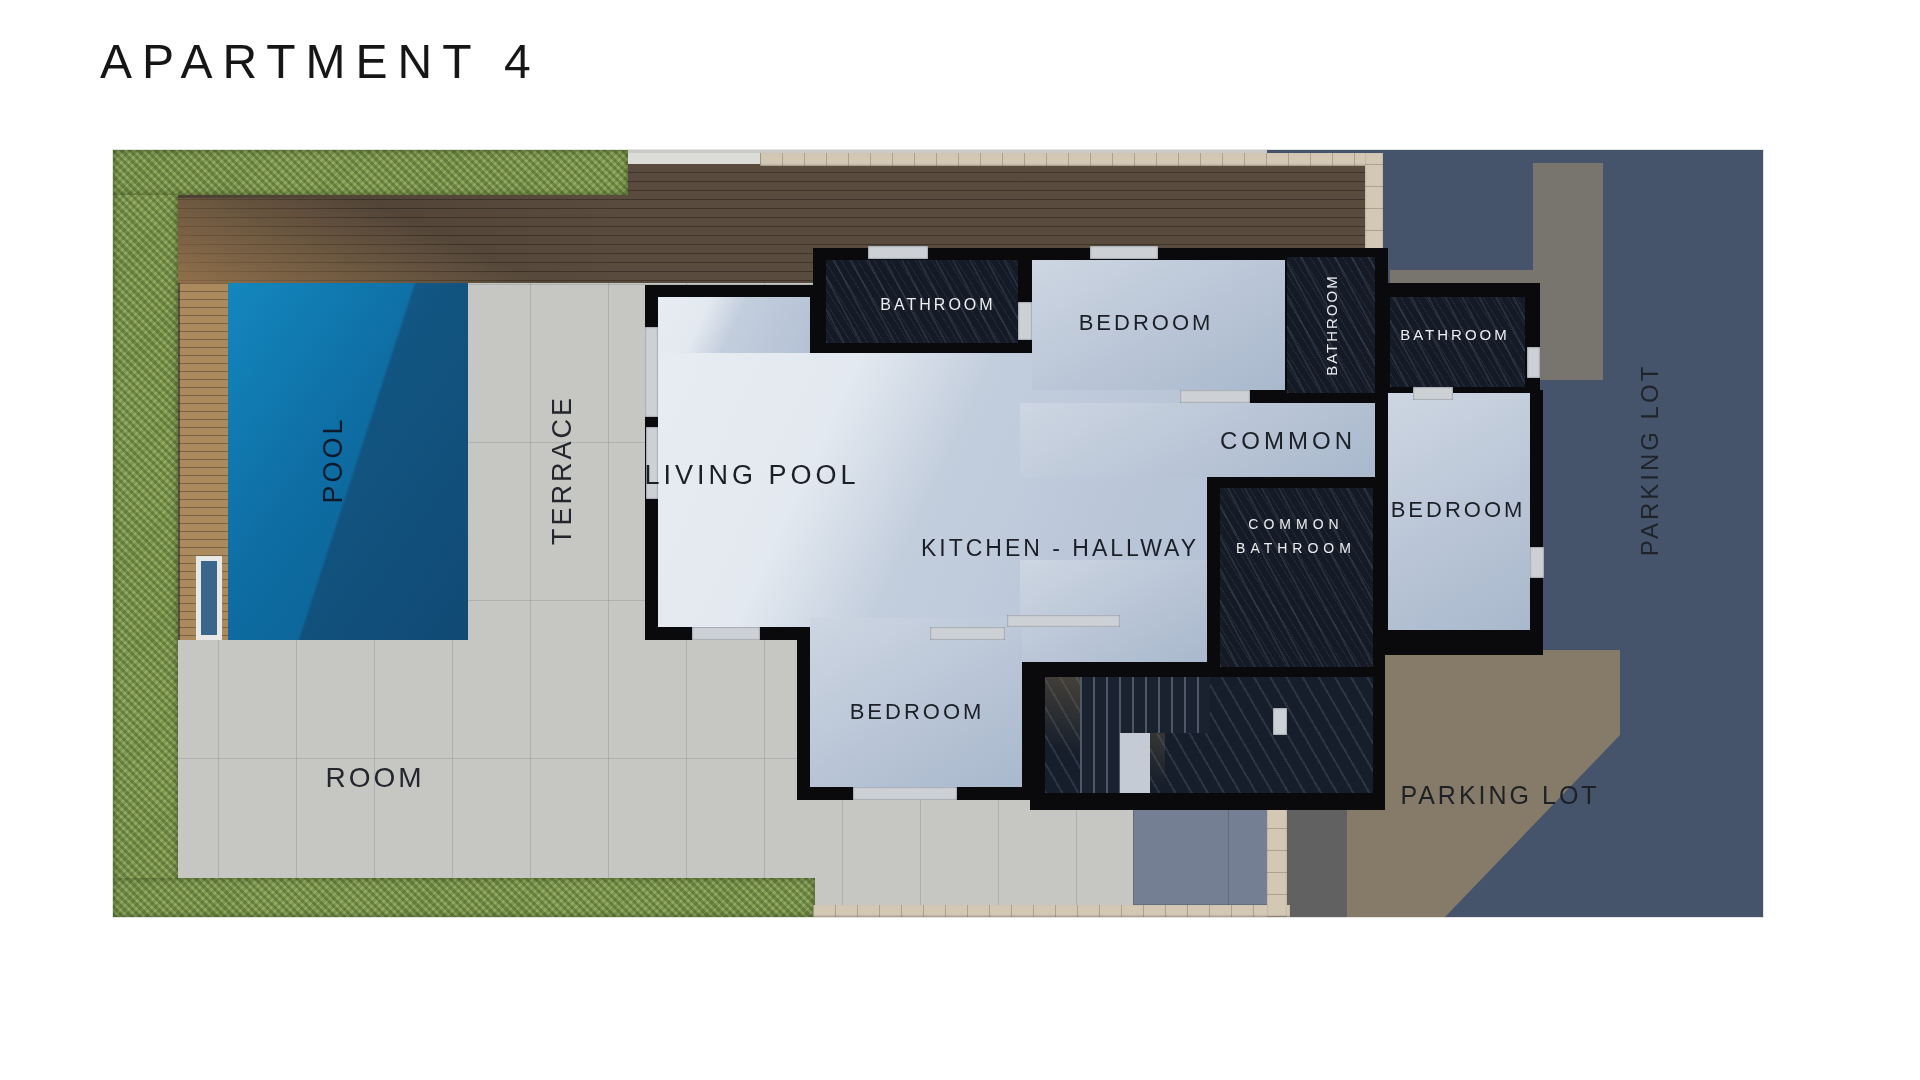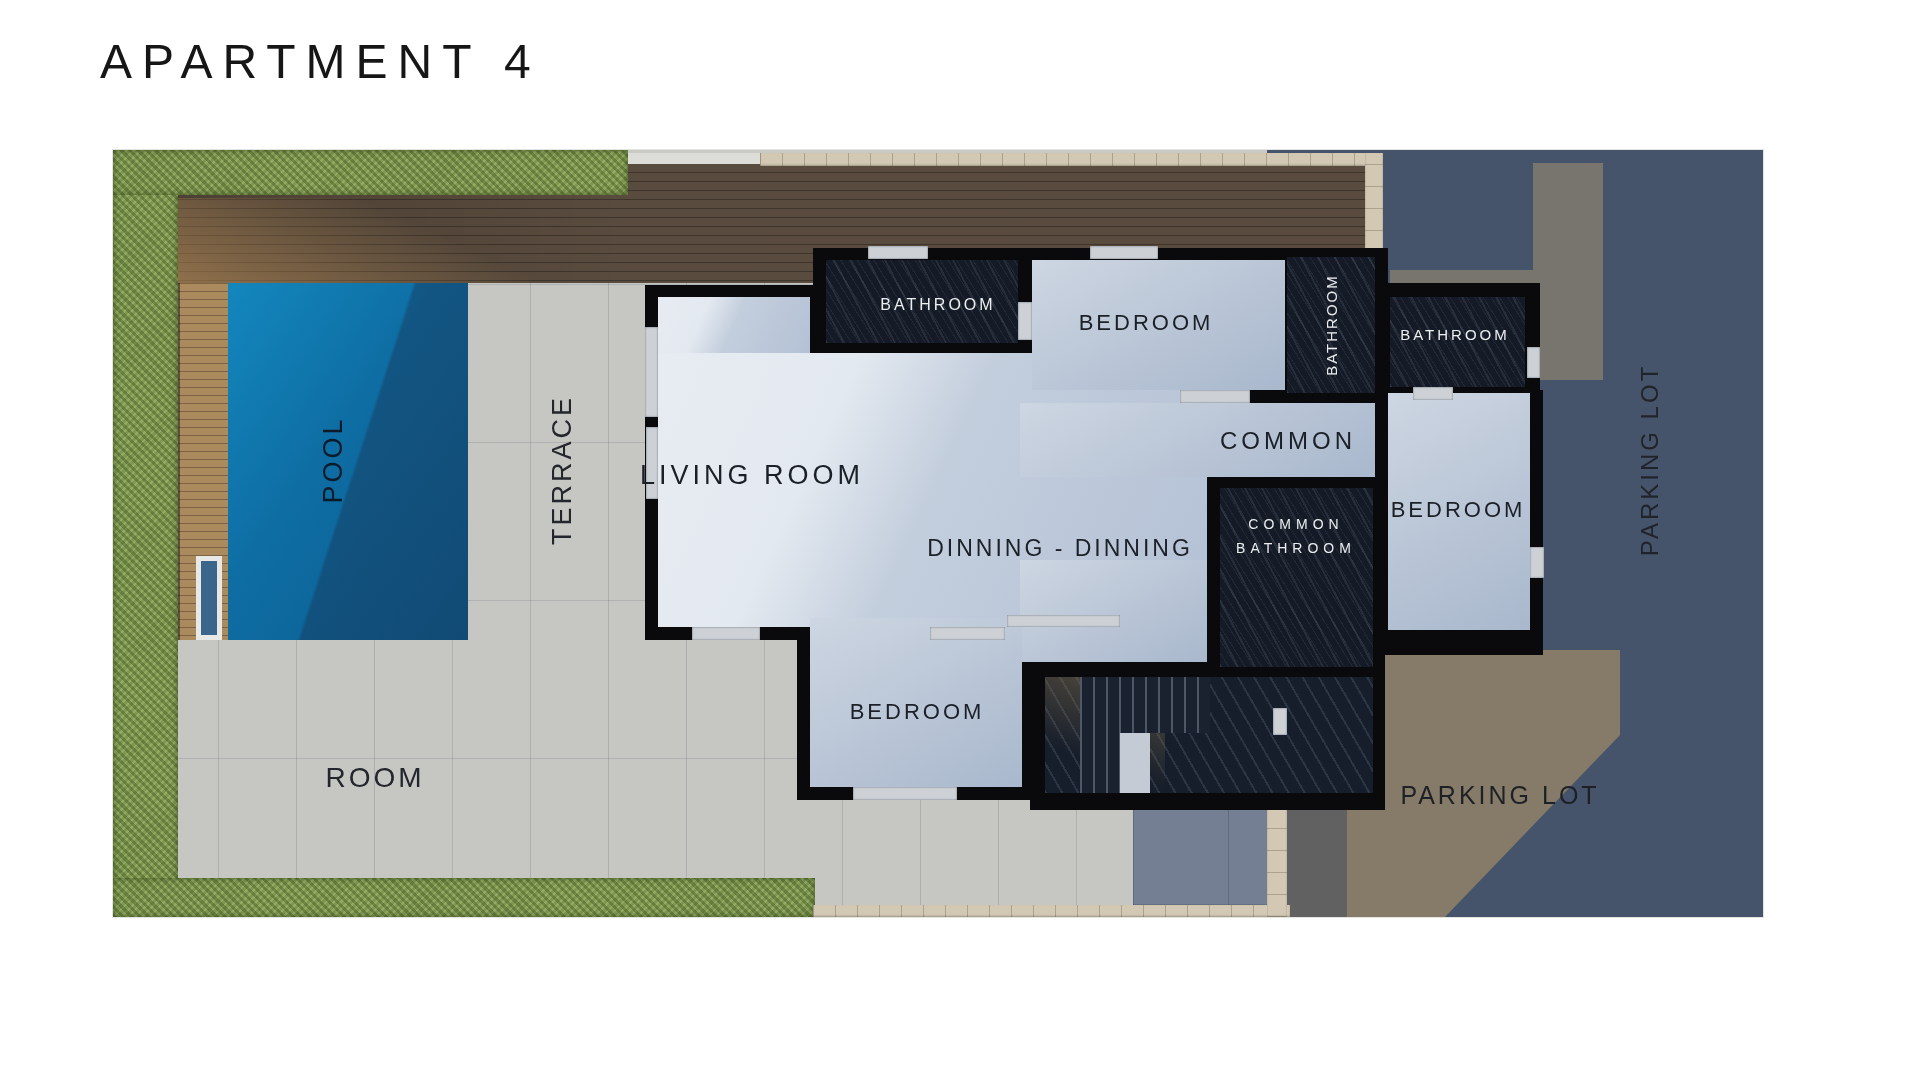--- a/index.html
+++ b/index.html
@@ -138,22 +138,22 @@
   <div class="abs window" style="left:1417px;top:397px;width:14px;height:31px;"></div>
   <div class="abs window" style="left:905px;top:152px;width:14px;height:38px;"></div>
   <div class="abs window" style="left:1067px;top:240px;width:70px;height:13px;"></div>
   <div class="abs window" style="left:1300px;top:237px;width:40px;height:13px;"></div>
   <div class="abs window" style="left:817px;top:477px;width:75px;height:13px;"></div>
   <div class="abs window" style="left:894px;top:465px;width:113px;height:12px;"></div>
   <div class="abs window" style="left:1160px;top:558px;width:14px;height:27px;"></div>
 
   <div class="label rot" style="left:449px;top:320px;font-size:27px;letter-spacing:3px;">TERRACE</div>
   <div class="label" style="left:262px;top:628px;font-size:28px;letter-spacing:3px;">ROOM</div>
-  <div class="label" style="left:639px;top:325px;font-size:27px;letter-spacing:4px;color:#1b2027;">LIVING ROOM</div>
-  <div class="label" style="left:947px;top:398px;font-size:23px;letter-spacing:3px;color:#1b2027;">DINNING - DINNING</div>
+  <div class="label" style="left:639px;top:325px;font-size:27px;letter-spacing:4px;color:#1b2027;">LIVING POOL</div>
+  <div class="label" style="left:947px;top:398px;font-size:23px;letter-spacing:3px;color:#1b2027;">KITCHEN - HALLWAY</div>
   <div class="label" style="left:1175px;top:291px;font-size:24px;letter-spacing:4px;color:#1b2027;">COMMON</div>
   <div class="label white" style="left:825px;top:155px;font-size:16px;letter-spacing:3px;">BATHROOM</div>
   <div class="label" style="left:1033px;top:173px;font-size:22px;letter-spacing:3px;color:#1b2027;">BEDROOM</div>
   <div class="label white rot" style="left:1218px;top:175px;font-size:15px;letter-spacing:2px;">BATHROOM</div>
   <div class="label white" style="left:1342px;top:184px;font-size:15px;letter-spacing:3px;">BATHROOM</div>
   <div class="label" style="left:1345px;top:360px;font-size:22px;letter-spacing:3px;color:#1b2027;">BEDROOM</div>
   <div class="label white" style="left:1183px;top:387px;font-size:14px;letter-spacing:5px;text-align:center;line-height:1.7;">
     <span style="display:block;">COMMON</span>
     <span style="display:block;">BATHROOM</span>
   </div>

